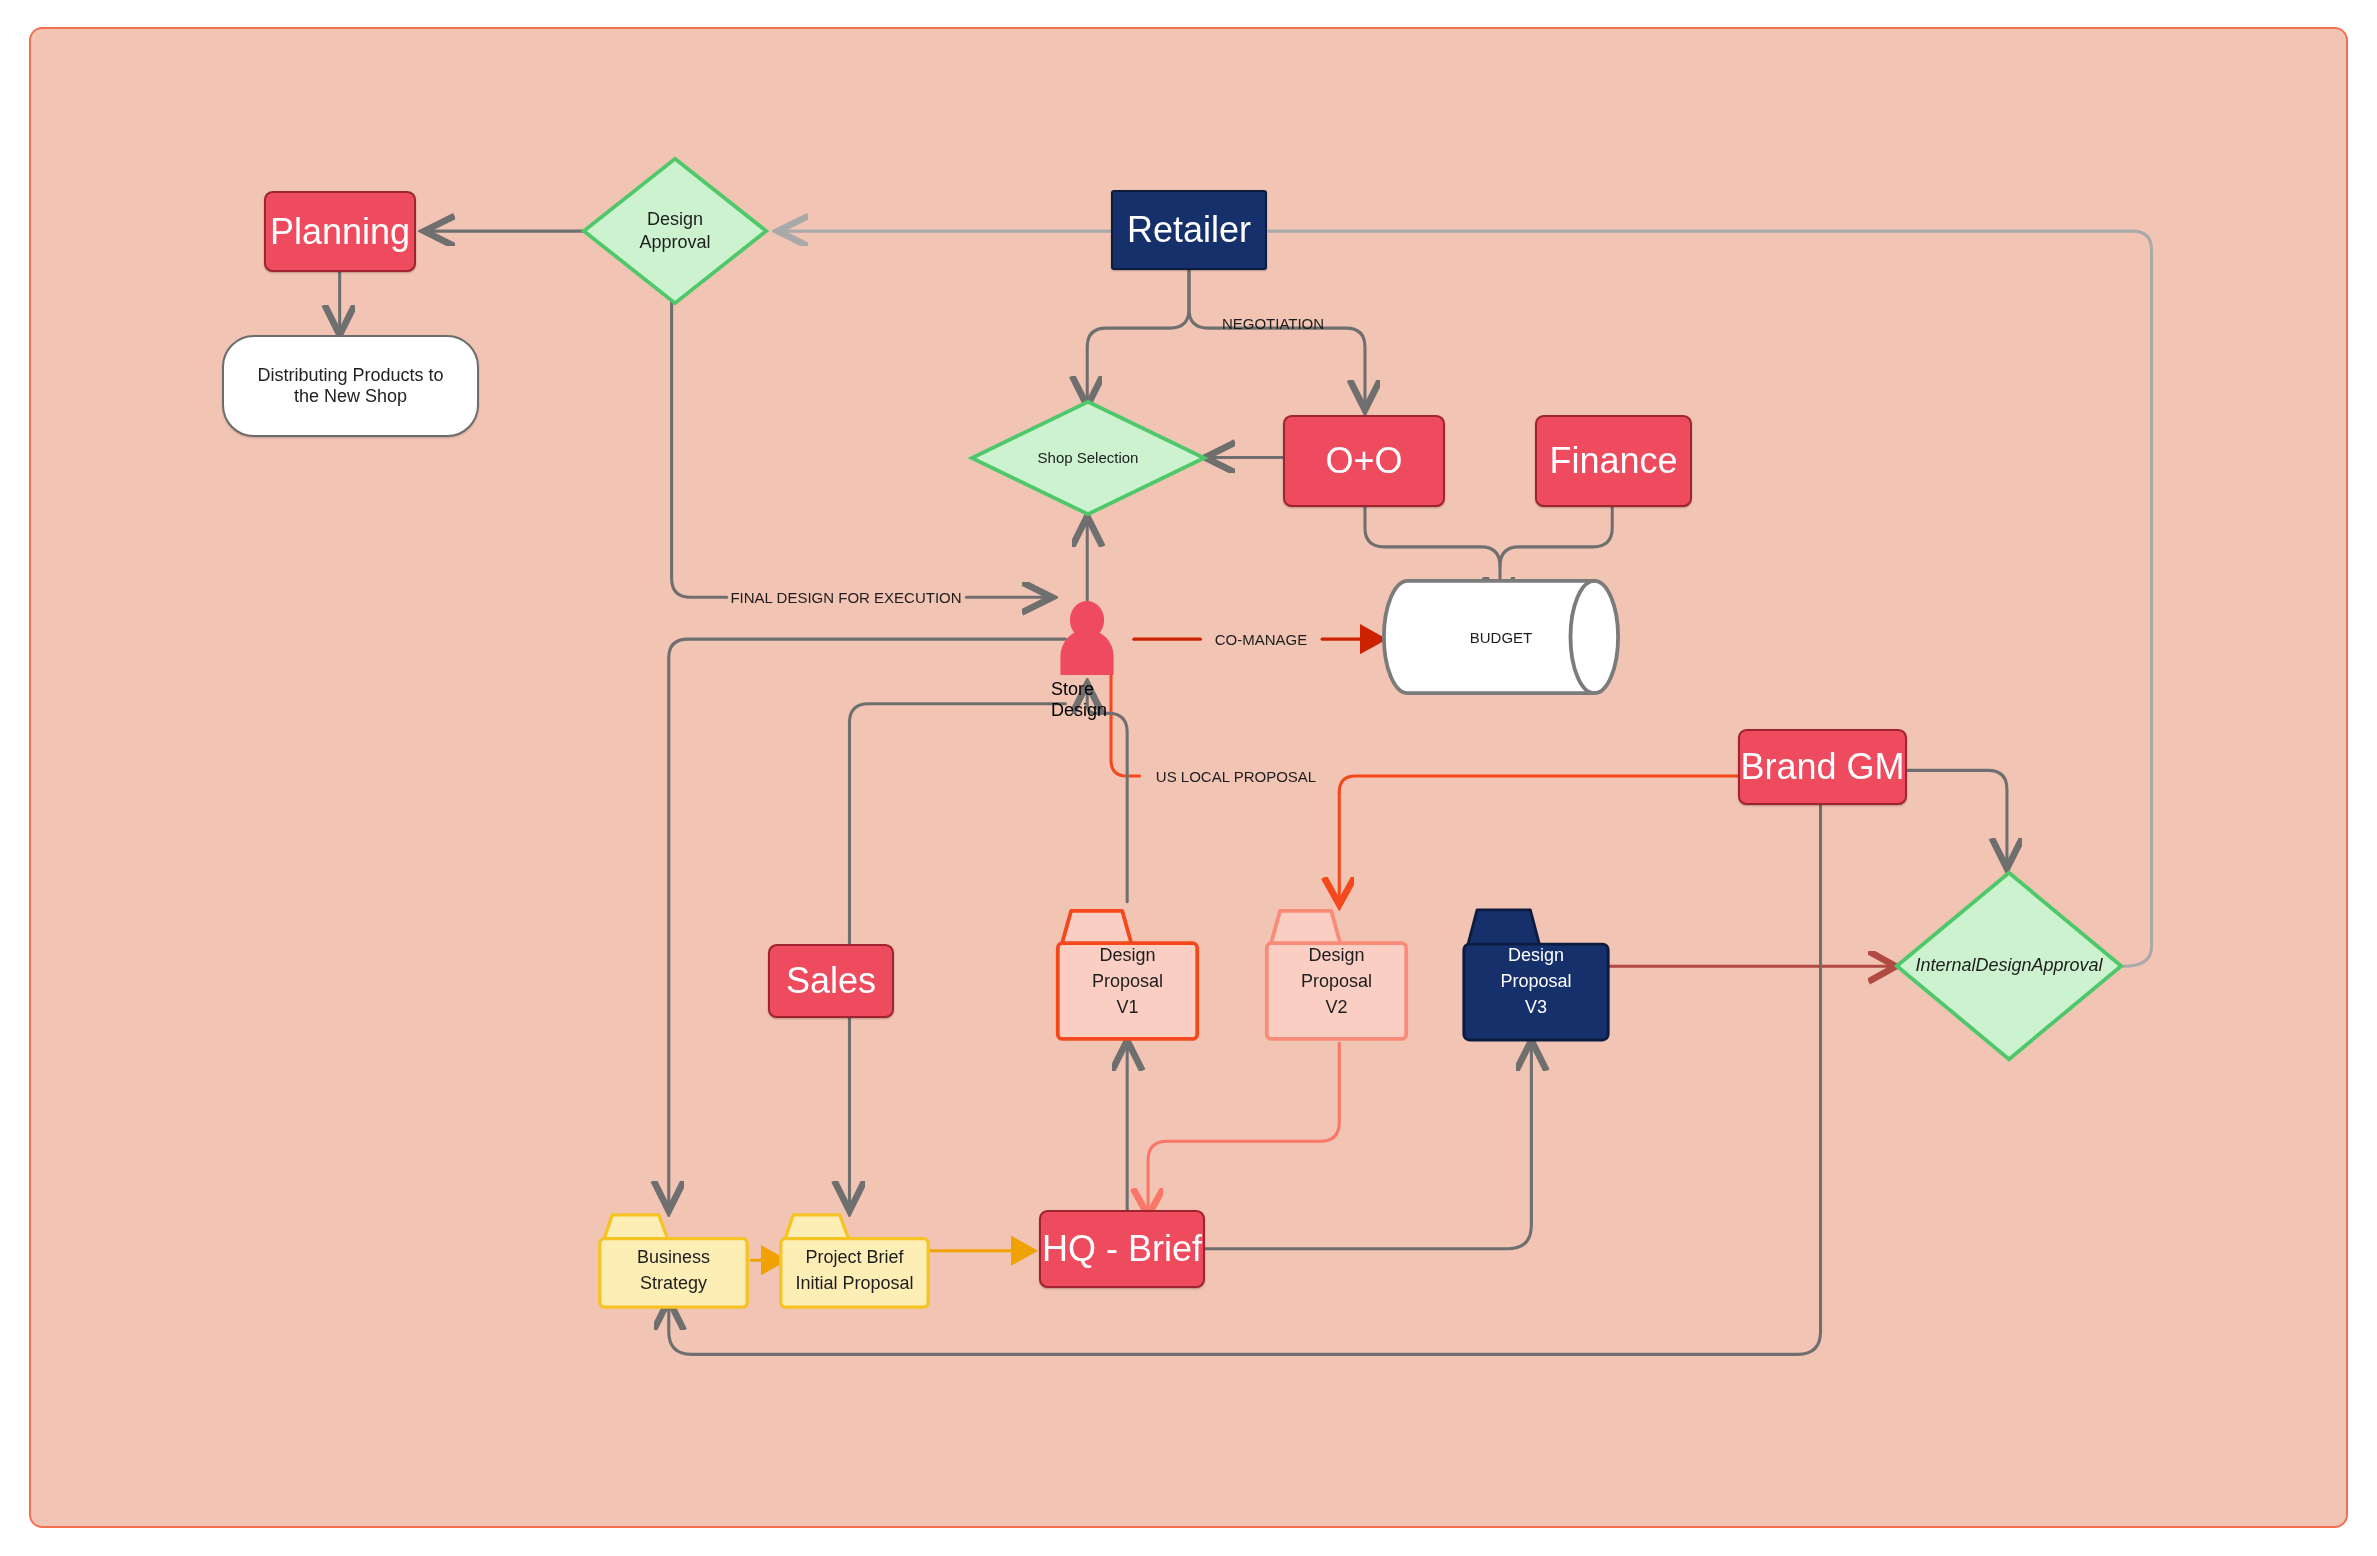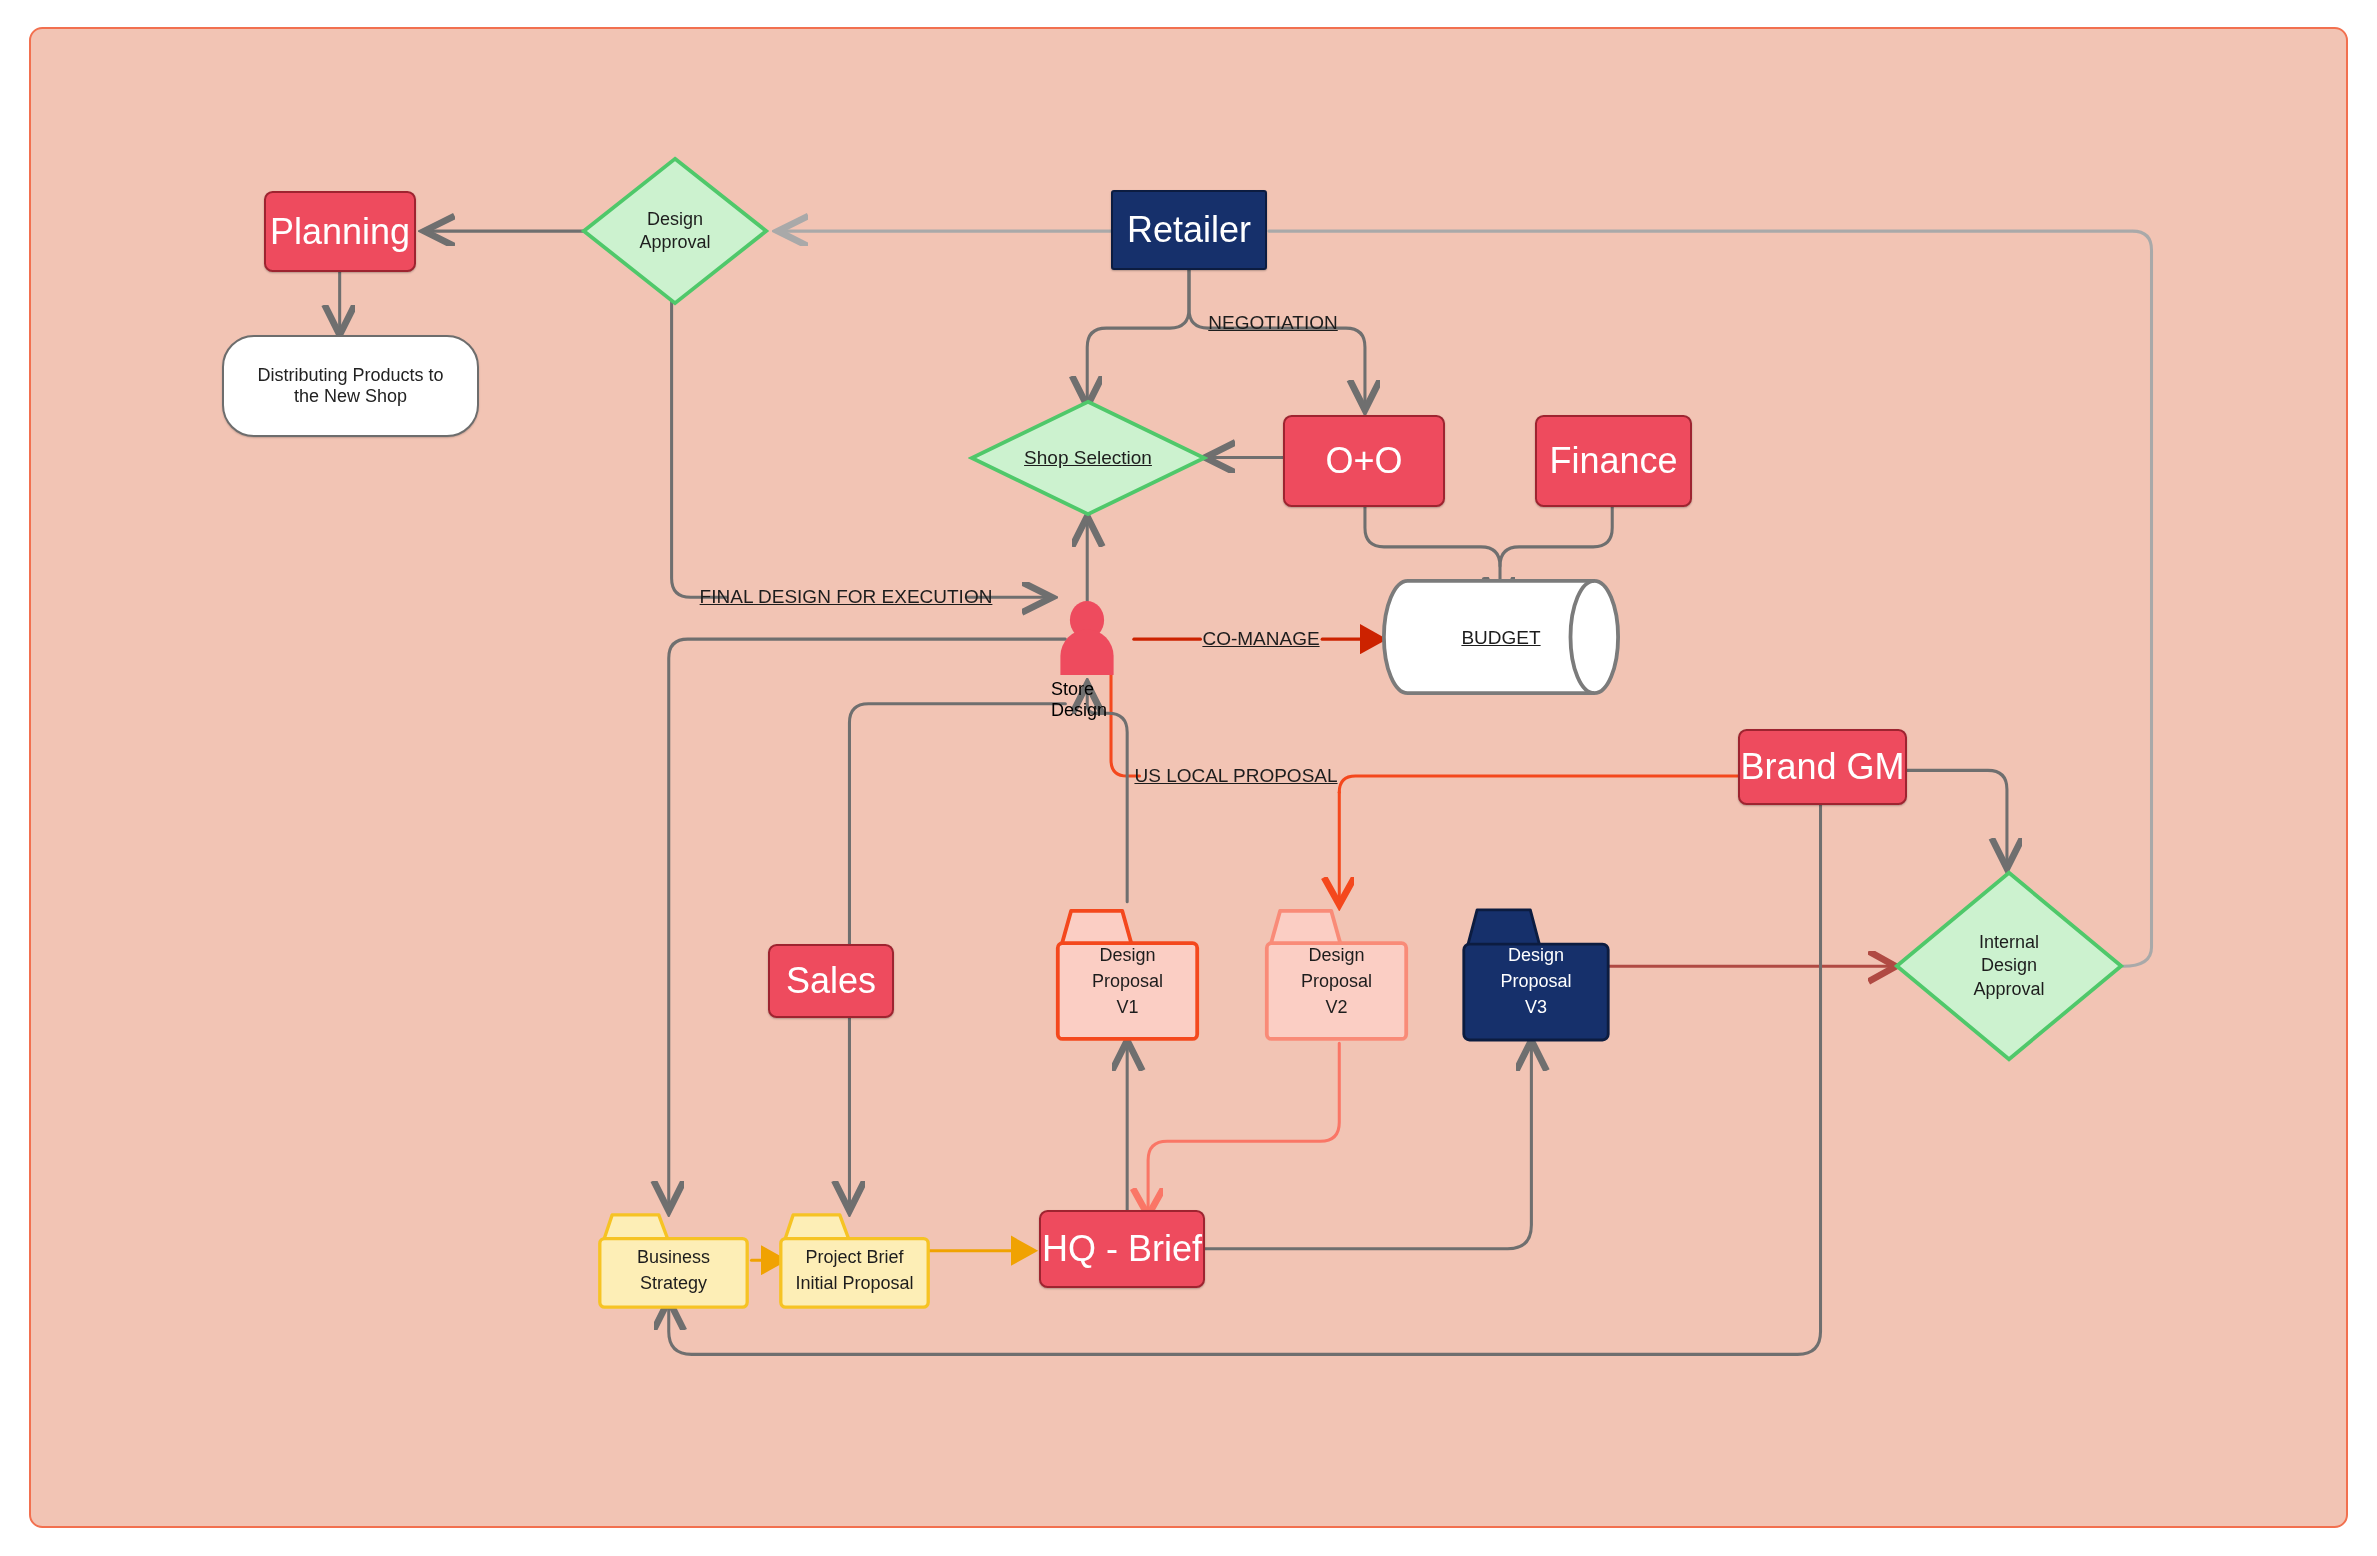--- a/index.html
+++ b/index.html
@@ -31,21 +31,21 @@
   
   .cyl{position:absolute;}
   .cyl .lbl{position:absolute;left:0;top:0;width:100%;height:100%;
        display:flex;align-items:center;justify-content:center;color:#1d1d1d;}
   
   .actor{position:absolute;}
   .actor-cap{position:absolute;left:2px;top:0;width:100%;}
   .edgelabel{position:absolute;color:#1d1d1d;white-space:nowrap;
              transform:translate(-50%,-50%);}
   .t28{font-size:36px;}
-  .t20{font-size:19px;text-decoration:underline;} .t19{font-size:18px;}
+  .t20{font-size:15px;} .t19{font-size:18px;}
 </style>
 </head>
 <body>
 
 <div id="stage">
   <div id="frame"></div>
 
   <svg class="edges" viewBox="0 0 2500 1636">
     <defs>
       <marker id="ah-gray" markerWidth="12" markerHeight="12" refX="9" refY="5" orient="auto">
@@ -190,21 +190,21 @@
   </div>
 
   <div class="node proc" style="left:1738px;top:729px;width:169px;height:76px;">
     <span class="t28">Brand GM</span>
   </div>
 
   <div class="diamond" style="left:1893px;top:869px;width:232px;height:194px;">
     <svg width="232" height="194" viewBox="0 0 244 204">
       <polygon points="122,4 240,102 122,200 4,102" fill="#ccf2cf" stroke="#4fc86a" stroke-width="4"></polygon>
     </svg>
-    <div class="lbl" style="flex-direction:column;">
+    <div class="lbl" style="font-style:italic;">
       <span class="t19">Internal</span>
       <span class="t19">Design</span>
       <span class="t19">Approval</span>
     </div>
   </div>
 
   <div class="folder" style="left:1054px;top:905px;width:147px;height:138px;">
     <svg width="147" height="138" viewBox="0 0 155 145">
       <path d="M 8,42 L 18,6 L 72,6 L 82,42 Z" fill="#fbcec4" stroke="#f4481d" stroke-width="4" stroke-linejoin="round"></path>
       <rect x="4" y="40" width="147" height="101" rx="5" fill="#fbcec4" stroke="#f4481d" stroke-width="4"></rect>

